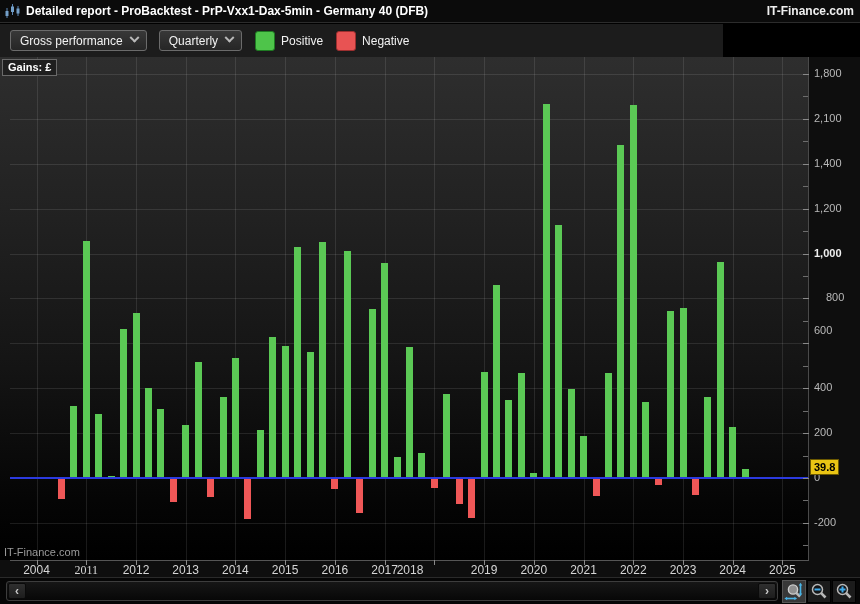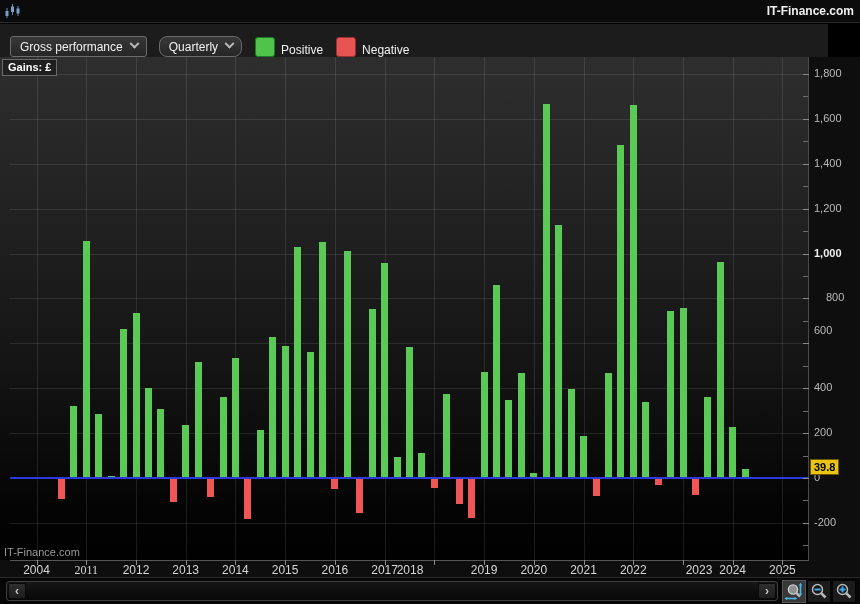--- a/index.html
+++ b/index.html
@@ -9,28 +9,28 @@
 
   
   #titlebar { position:absolute; left:0; top:0; width:860px; height:23px;
     background:#0b0b0b; border-bottom:1px solid #2c2c2c;
     display:flex; align-items:center; }
   #title-icon { margin:0 5px 0 4px; display:flex; }
   #window-title { color:#ffffff; font-size:12px; font-weight:bold; }
   #brand { position:absolute; right:6px; top:4px; color:#f0f0f0; font-size:12px; font-weight:bold; }
 
   
-  #toolbar { position:absolute; left:0; top:24px; width:828px; height:33px;
-    background:#1c1c1c; display:flex; align-items:flex-end; }
+  #toolbar { position:absolute; left:0; top:24px; width:723px; height:33px;
+    background:#1c1c1c; display:flex; align-items:center; }
   .dropdown { height:21px; margin-left:10px; padding:0 8px 0 9px;
     background:linear-gradient(#383838,#262626); border:1px solid #6b6b6b; border-radius:3px;
     color:#f2f2f2; font-size:12px; display:flex; align-items:center; gap:8px; cursor:default; }
   .dropdown .chev { width:7px; height:7px; border-right:2px solid #b9b9b9;
     border-bottom:2px solid #b9b9b9; transform:rotate(45deg) translate(-2px,-2px); }
-  #period-dropdown { margin-left:12px;border-radius:8px; }
+  #period-dropdown { margin-left:12px; }
   .swatch { width:20px; height:20px; border-radius:3px; margin-left:13px; }
   .swatch.pos { border:1px solid #1e7a22; }
   .swatch.neg { border:1px solid #9c2f2f; }
   .legend-label { color:#f2f2f2; font-size:12px; margin-left:6px; }
 
   
   #chart-region { position:absolute; left:0; top:57px; width:860px; height:520px;
     background:#0e0e0e; }
   #plot-bg { position:absolute; left:0px; top:0; width:808px; height:503px;
     background:linear-gradient(180deg,#2e2e2e 0%,#222 30%,#141414 62%,#050505 88%,#000 100%); }
@@ -77,20 +77,21 @@
     <span id="title-icon">
       <svg width="17" height="17" viewBox="0 0 17 17">
         <line x1="3" y1="5" x2="3" y2="15" stroke="#5d87b5" stroke-width="1"></line>
         <rect x="1.5" y="8" width="3" height="5" fill="#74a0c9"></rect>
         <line x1="8.5" y1="1" x2="8.5" y2="12" stroke="#5d87b5" stroke-width="1"></line>
         <rect x="7" y="3.5" width="3" height="5.5" fill="#74a0c9"></rect>
         <line x1="14" y1="3" x2="14" y2="13" stroke="#5d87b5" stroke-width="1"></line>
         <rect x="12.5" y="5.5" width="3" height="5" fill="#74a0c9"></rect>
       </svg>
     </span>
+    <span id="window-title">Detailed report - ProBacktest - PrP-Vxx1-Dax-5min - Germany 40 (DFB)</span>
     <span id="brand">IT-Finance.com</span>
   </div>
 
   <div id="toolbar">
     <div class="dropdown" id="metric-dropdown">
       <span>Gross performance</span>
       <span class="chev"></span>
     </div>
     <div class="dropdown" id="period-dropdown">
       <span>Quarterly</span>
@@ -206,21 +207,21 @@
         <div class="ylab" style="top: 267px;">600</div>
         <div class="ytick" style="top: 286.3px;"></div>
         <div class="ylab" style="top: 234.4px; padding-left: 12px;">800</div>
         <div class="ytick" style="top: 241.4px;"></div>
         <div class="ylab em" style="top: 189.5px;">1,000</div>
         <div class="ytick" style="top: 196.5px;"></div>
         <div class="ylab" style="top: 144.6px;">1,200</div>
         <div class="ytick" style="top: 151.6px;"></div>
         <div class="ylab" style="top: 99.7px;">1,400</div>
         <div class="ytick" style="top: 106.7px;"></div>
-        <div class="ylab" style="top: 54.8px;">1,600</div>
+        <div class="ylab" style="top: 54.8px;">2,100</div>
         <div class="ytick" style="top: 61.8px;"></div>
         <div class="ylab" style="top: 9.9px;">1,800</div>
         <div class="ytick" style="top: 16.9px;"></div>
         <div class="ytick" style="top: 488.4px; width: 5px; background: rgb(109, 109, 109);"></div>
         <div class="ytick" style="top: 443.4px; width: 5px; background: rgb(109, 109, 109);"></div>
         <div class="ytick" style="top: 398.6px; width: 5px; background: rgb(109, 109, 109);"></div>
         <div class="ytick" style="top: 353.6px; width: 5px; background: rgb(109, 109, 109);"></div>
         <div class="ytick" style="top: 308.8px; width: 5px; background: rgb(109, 109, 109);"></div>
         <div class="ytick" style="top: 263.9px; width: 5px; background: rgb(109, 109, 109);"></div>
         <div class="ytick" style="top: 218.9px; width: 5px; background: rgb(109, 109, 109);"></div>
@@ -248,21 +249,21 @@
         <div class="xlab" style="left: 388px;">2018</div>
         <div class="xtick" style="left: 484.1px;"></div>
         <div class="xlab" style="left: 462.1px;">2019</div>
         <div class="xtick" style="left: 533.8px;"></div>
         <div class="xlab" style="left: 511.8px;">2020</div>
         <div class="xtick" style="left: 583.5px;"></div>
         <div class="xlab" style="left: 561.5px;">2021</div>
         <div class="xtick" style="left: 633.3px;"></div>
         <div class="xlab" style="left: 611.3px;">2022</div>
         <div class="xtick" style="left: 683px;"></div>
-        <div class="xlab" style="left: 677px;">2023</div>
+        <div class="xlab" style="left: 661px;">2023</div>
         <div class="xtick" style="left: 732.7px;"></div>
         <div class="xlab" style="left: 710.7px;">2024</div>
         <div class="xtick" style="left: 782.4px;"></div>
         <div class="xlab" style="left: 760.4px;">2025</div>
       </div>
     <div id="gains-tab">Gains: £</div>
     <div id="value-badge" style="background: rgb(233, 196, 20);">39.8</div>
     <div id="watermark">IT-Finance.com</div>
   </div>
 

